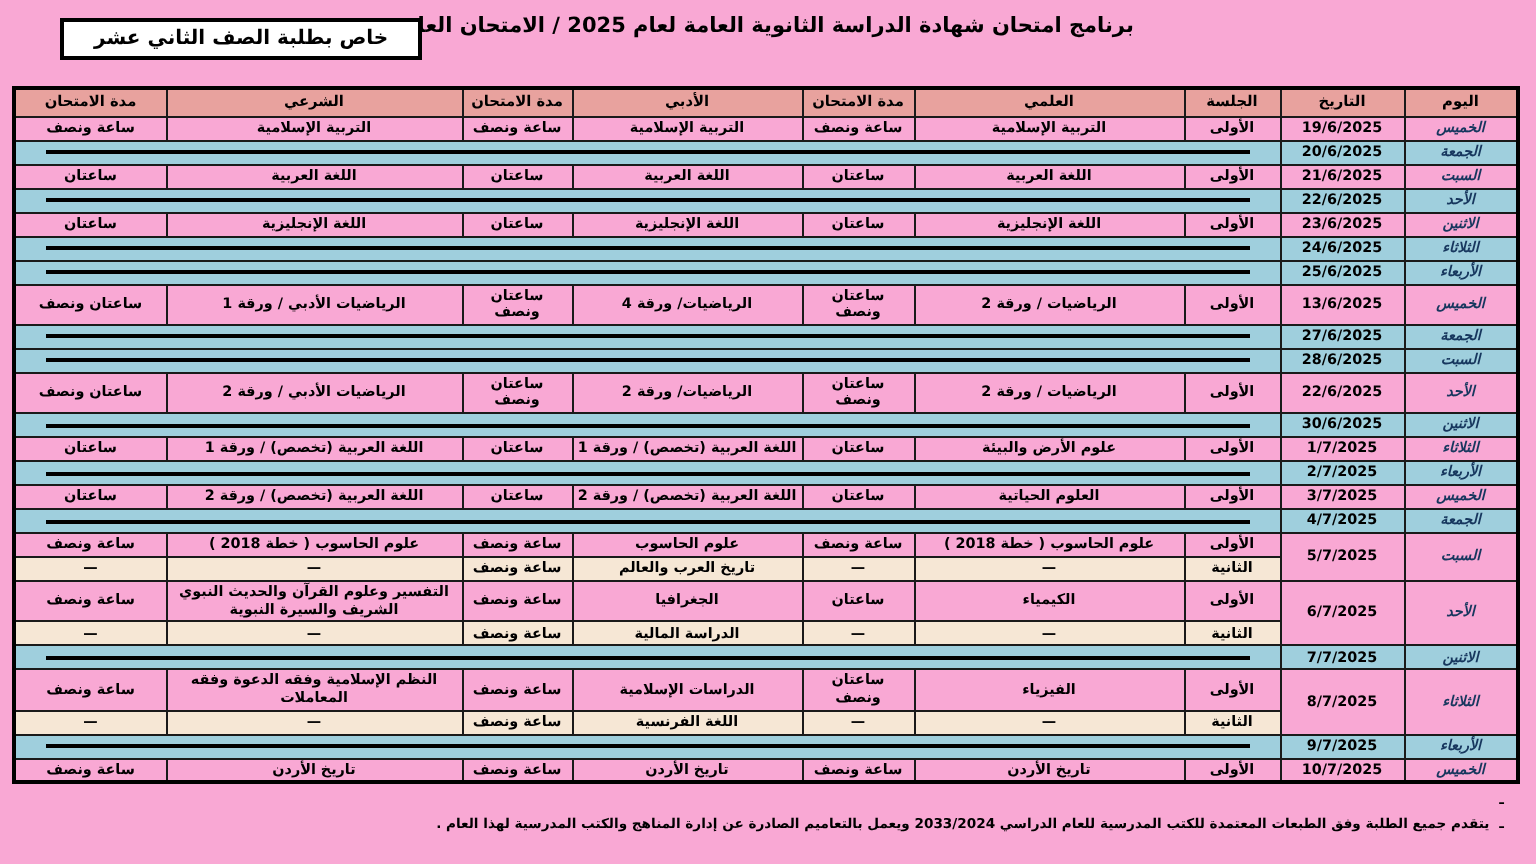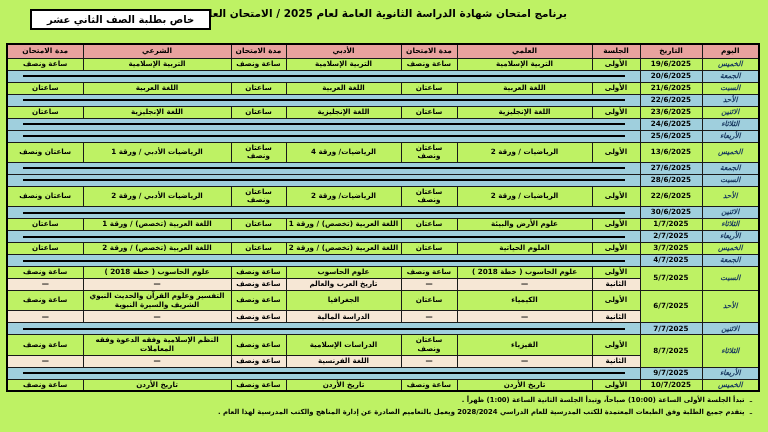--- a/index.html
+++ b/index.html
@@ -6,21 +6,21 @@
     --header-bg:#E8A29E;
     --holiday-bg:#9FCFDD;
     --second-bg:#F6E7D5;
     --border:#1a1a1a;
     --dayname:#17375E;
   }
   *{box-sizing:border-box;}
   html,body{margin:0;padding:0;background:#e9e9e9;}
   body{font-family:"DejaVu Sans", sans-serif;}
   .page{
-    width:768px;height:432px;background:#bef264;position:relative;
+    width:768px;height:432px;background:#f9a8d4;position:relative;
     direction:rtl;overflow:hidden;margin:0 auto;
   }
   
   .top{position:relative;height:42px;padding-top:6px;}
   .grade-box{
     position:absolute;left:30px;top:9px;border:2px solid #000;
     padding:3px 15px;font-size:10px;font-weight:bold;background:#fff;white-space:nowrap;
   }
   .title{ text-align:center;font-size:10.5px;font-weight:bold;margin:1px 0 2px;color:#000;}
   .subtitle{text-align:center;font-size:10px;font-weight:bold;color:#000;}
@@ -309,21 +309,20 @@
           <td>ساعة ونصف</td>
           <td>تاريخ الأردن</td>
           <td>ساعة ونصف</td>
         </tr>
       </tbody>
   </table>
 
   <div class="footnotes">
     <div class="footnote">
       <span class="fn-bullet">ـ</span>
-      <span>تبدأ الجلسة الأولى الساعة (10:00) صباحاً، وتبدأ الجلسة الثانية الساعة (1:00) ظهراً .</span>
     </div>
     <div class="footnote">
       <span class="fn-bullet">ـ</span>
-      <span>يتقدم جميع الطلبة وفق الطبعات المعتمدة للكتب المدرسية للعام الدراسي 2028/2024 ويعمل بالتعاميم الصادرة عن إدارة المناهج والكتب المدرسية لهذا العام .</span>
+      <span>يتقدم جميع الطلبة وفق الطبعات المعتمدة للكتب المدرسية للعام الدراسي 2033/2024 ويعمل بالتعاميم الصادرة عن إدارة المناهج والكتب المدرسية لهذا العام .</span>
     </div>
   </div>
 
 </div>
 
 </body></html>

